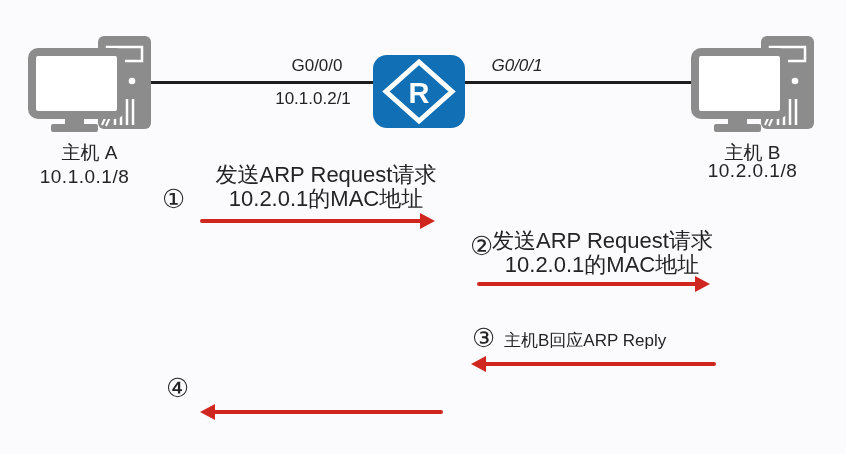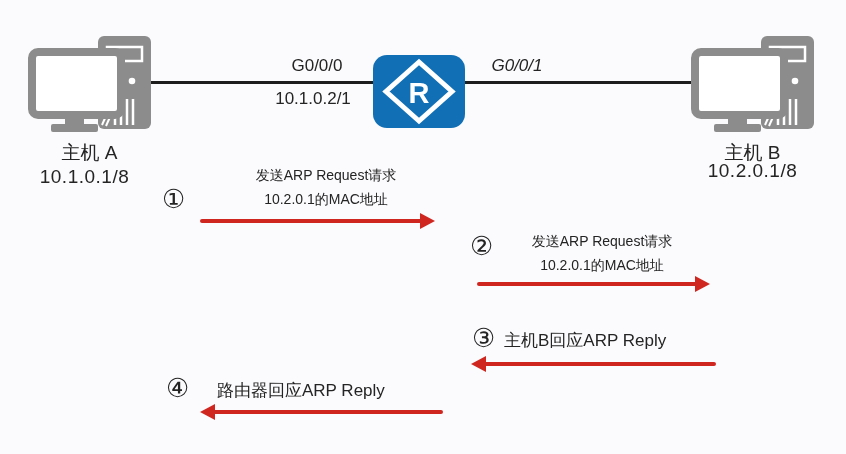--- a/index.html
+++ b/index.html
@@ -13,21 +13,21 @@
   
   .link{position:absolute;height:3px;background:#1d1d1d;}
   
   .host-name{font-size:19px;text-align:center;}
   .host-ip{font-size:19px;letter-spacing:.5px;}
   .if-name{font-size:17px;}
   .if-ip{font-size:17px;}
   .router-title{font-size:17px;}
   
   .step-num{font-size:26px;line-height:26px;}
-  .step-text{font-size:14px;line-height:24px;}
+  .step-text{font-size:22px;line-height:24px;}
   .step-text-lg{font-size:17px;}
   
   .arrow{position:absolute;height:16px;}
   .arrow .shaft{position:absolute;top:6px;height:4px;background:#cf2620;border-radius:2px;}
   .arrow.right .shaft{left:0;right:13px;}
   .arrow.left  .shaft{left:13px;right:0;}
   .arrow .head{position:absolute;top:0;width:0;height:0;
     border-top:8px solid transparent;border-bottom:8px solid transparent;}
   .arrow.right .head{right:0;border-left:15px solid #cf2620;}
   .arrow.left  .head{left:0;border-right:15px solid #cf2620;}
@@ -111,19 +111,18 @@
   </div>
 
   <div class="abs step-num" style="left:472px;top:325px;">③</div>
   <div class="abs lbl step-text step-text-lg" style="left:504px;top:329px;">主机B回应ARP Reply</div>
   <div class="arrow left" style="left:471px;top:356px;width:245px;">
     <div class="shaft"></div>
     <div class="head"></div>
   </div>
 
   <div class="abs step-num" style="left:166px;top:375px;">④</div>
-  <div class="abs lbl step-text step-text-lg" style="left:217px;top:379px;">路由器回应ARP Reply</div>
   <div class="arrow left" style="left:200px;top:404px;width:243px;">
     <div class="shaft"></div>
     <div class="head"></div>
   </div>
 
 </div>
 
 </body></html>

